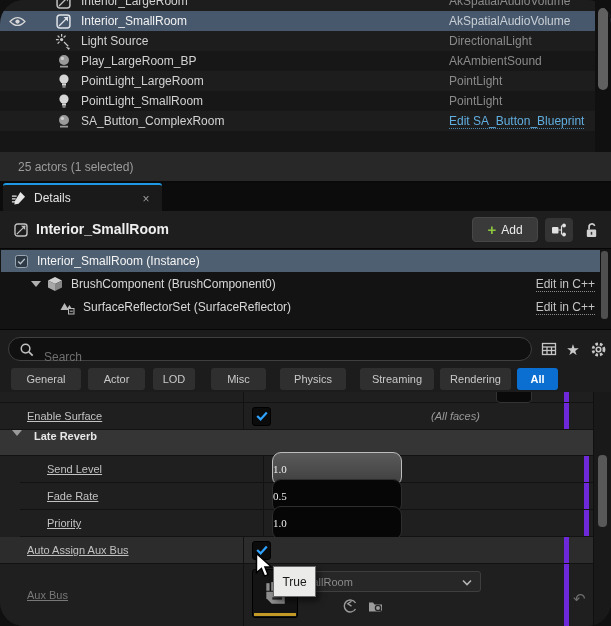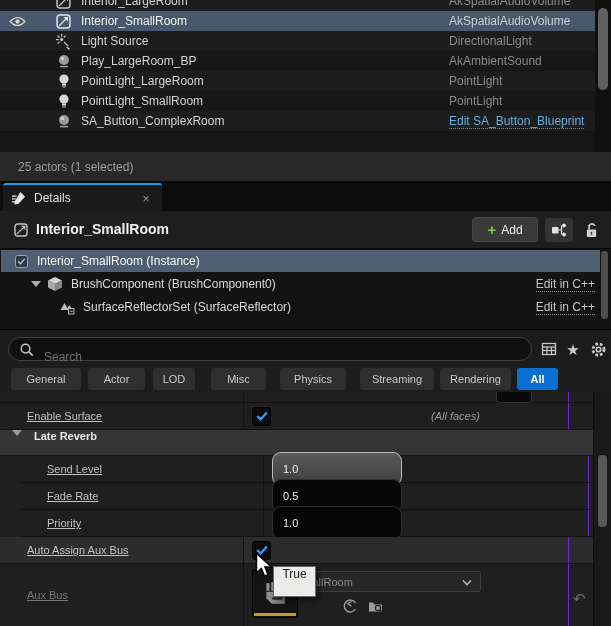--- a/index.html
+++ b/index.html
@@ -1,18 +1,18 @@
 <!DOCTYPE html>
 <html><head>
 <meta charset="utf-8">
 <style>
   html,body{margin:0;padding:0;background:#101010;}
   #app{position:relative;width:611px;height:626px;overflow:hidden;
        font-family:"Liberation Sans","DejaVu Sans",sans-serif;font-size:12px;color:#cfcfcf;
-       background:#1c1c1c;user-select:none;}
+       background:#1c1c1c;user-select:none;border-radius:24px;}
   svg{display:block}
 
   
   .outliner{position:absolute;left:0;top:0;width:611px;height:152px;background:#161616;overflow:hidden;}
   .orows{position:absolute;left:0;top:-9px;right:0;}
   .orow{height:20px;display:flex;align-items:center;position:relative;background:#171717;}
   .orow:nth-child(odd){background:#1d1d1d;}
   .orow.selected{background:#47586c;}
   .ogutter{width:55px;flex:0 0 55px;display:flex;align-items:center;padding-left:9px;box-sizing:border-box;}
   .oicon{width:17px;height:17px;margin-right:9px;flex:0 0 17px;display:flex;align-items:center;justify-content:center;}
@@ -78,55 +78,55 @@
   .chip:nth-child(5){left:280px;width:66px}.chip:nth-child(6){left:360px;width:74px}
   .chip:nth-child(7){left:440px;width:71px}.chip:nth-child(8){left:517px;width:41px}
   .chip.active{background:#0b6fd2;color:#ffffff;font-weight:600;}
 
   
   .props{position:absolute;left:0;top:392px;width:611px;height:234px;background:#1f1f1f;overflow:hidden;}
   .prow{display:flex;box-sizing:border-box;border-bottom:1px solid #121212;position:relative;}
   .plabel{width:244px;flex:0 0 244px;padding-left:27px;box-sizing:border-box;display:flex;align-items:center;
           color:#c2c2c2;font-size:11px;border-right:1px solid #121212;text-decoration:underline;}
   .pvalue{width:325px;flex:0 0 325px;padding-left:8px;box-sizing:border-box;display:flex;align-items:center;
-          border-right:1px solid #6d28d9;position:relative;}
+          border-right:5px solid #6d28d9;position:relative;}
   .preset{width:24px;flex:0 0 24px;position:relative;}
   .r-partial{height:11px;}
   .r-enable{height:27px;}
   .r-section{height:26px;background:#353535;display:flex;align-items:flex-start;}
   .r-section .tri{width:0;height:0;border-left:5px solid transparent;border-right:5px solid transparent;
                   border-top:6px solid #9a9a9a;margin-left:12px;margin-right:12px;}
   .r-section .stitle{font-weight:bold;color:#e8e8e8;font-size:11px;}
   .r-num{height:27px;margin-left:20px;}
   .r-auto{height:27px;background:#2c2c2c;}
   .r-aux{height:62px;}
   .r-aux .plabel{color:#787878;}
   .stub{position:absolute;left:252px;top:-7px;width:34px;height:16px;background:#0a0a0a;border:1px solid #333;border-radius:4px;}
   .checkbox{width:17px;height:17px;background:#0b0b0b;border:1px solid #000;border-radius:3px;
             display:flex;align-items:center;justify-content:center;cursor:pointer;}
   .pnote{position:absolute;left:187px;font-style:italic;color:#989898;font-size:11px;}
   .numfield{width:130px;height:34px;border-radius:9px;box-sizing:border-box;display:flex;align-items:center;
-            padding-left:10px;font-size:11px;color:#ededed;background:#060606;border:1px solid #2e2e2e;cursor:text;}
+            font-size:11px;color:#ededed;background:#060606;border:1px solid #2e2e2e;cursor:text;font-family:Liberation Serif, serif;}
   .numfield.hot{background:linear-gradient(180deg,#5a5a5a,#3e3e3e);border:1px solid #bcbcbc;}
   
   .auxthumb{position:absolute;left:8px;top:5px;width:46px;height:49px;background:#141414;border:1px solid #000;
             border-radius:3px;box-sizing:border-box;display:flex;align-items:center;justify-content:center;cursor:pointer;}
   .auxthumb .goldbar{position:absolute;left:1px;right:1px;bottom:1px;height:3px;background:#c49a26;}
   .auxdrop{position:absolute;left:43px;top:7px;width:194px;height:21px;background:#272727;border:1px solid #3e3e3e;
            border-radius:3px;box-sizing:border-box;display:flex;align-items:center;padding-left:8px;cursor:pointer;}
   .auxdrop .dval{color:#8b8b8b;font-size:11px;}
   .auxdrop .chev{position:absolute;right:8px;top:7px;}
   .aux-ic{position:absolute;top:33px;width:17px;height:17px;display:flex;align-items:center;justify-content:center;cursor:pointer;}
   .ic-use{left:97px;} .ic-browse{left:123px;}
   .revert{position:absolute;left:4px;top:26px;color:#6e6e6e;font-size:15px;cursor:pointer;}
   .vtrack{position:absolute;left:593px;top:0;width:18px;height:234px;background:#191919;border-left:1px solid #101010;box-sizing:border-box;}
   .vtrack .thumb{position:absolute;left:4px;top:63px;width:9px;height:72px;background:#585858;border-radius:4px;}
   
   .tooltip{position:absolute;left:273px;top:174px;width:43px;height:31px;background:#ebebe9;border:1px solid #6a6a6a;
-           box-sizing:border-box;box-shadow:3px 4px 6px rgba(0,0,0,.55);display:flex;justify-content:center;
+           box-sizing:border-box;box-shadow:3px 4px 6px rgba(0,0,0,.55);display:flex;align-items:center;justify-content:center;
            color:#1a1a1a;font-size:12px;z-index:20;}
   .cursor{position:absolute;left:255px;top:160px;z-index:30;}
 </style>
 </head>
 <body>
 
 <div id="app">
 
   <div class="outliner">
     <div class="orows">

